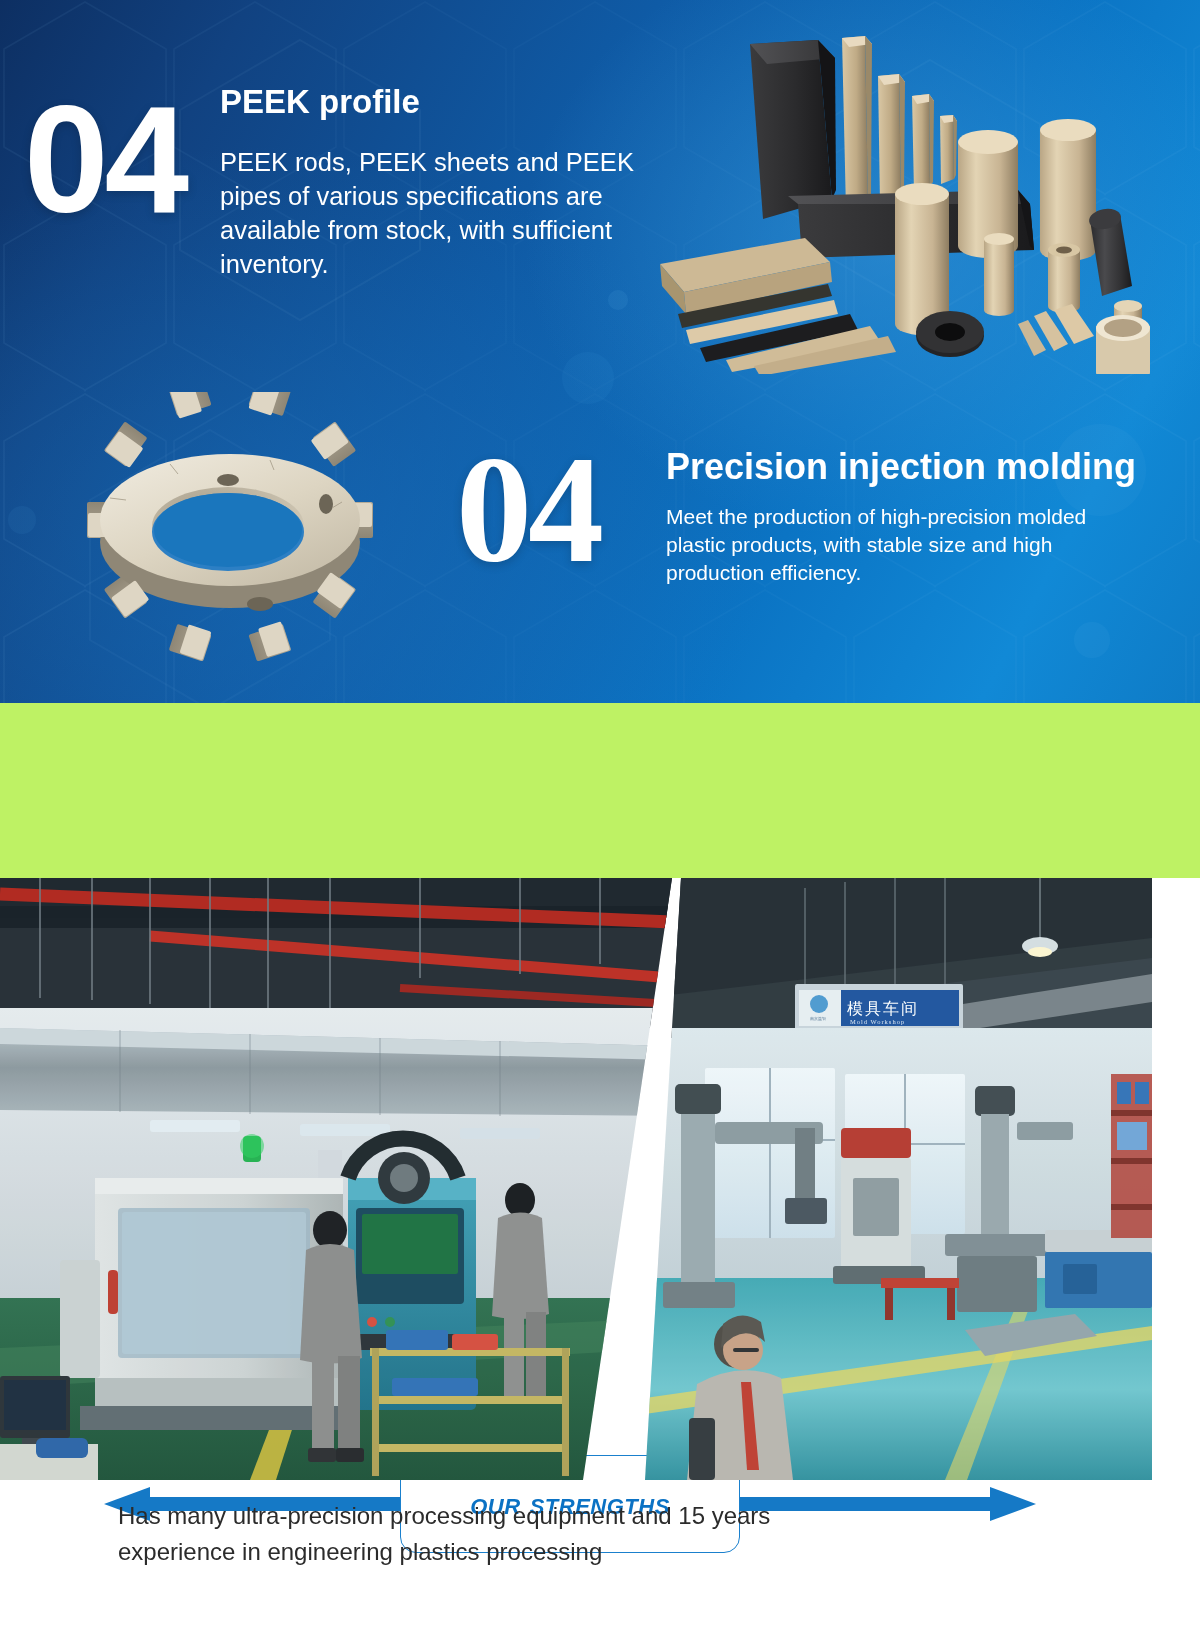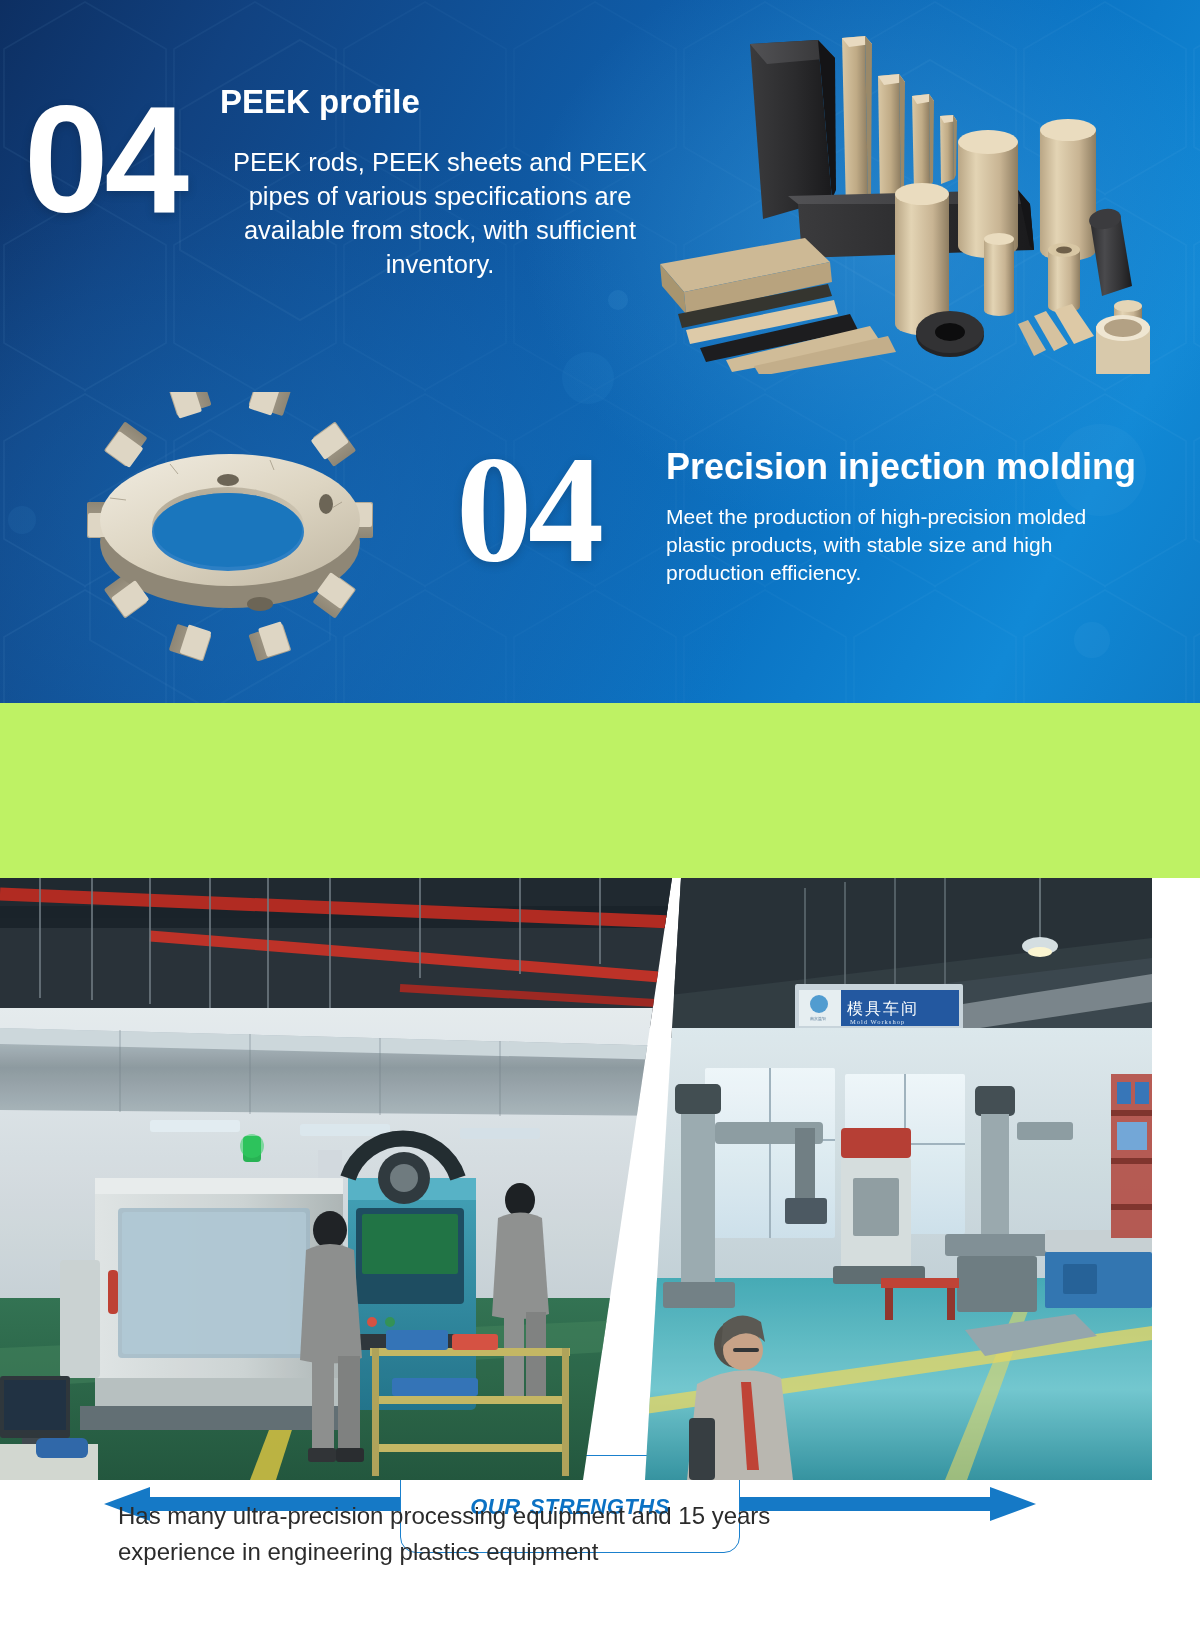--- a/index.html
+++ b/index.html
@@ -34,21 +34,21 @@
   .num-03 { left: 24px; top: 83px; font-size: 152px; }
   .num-04 { left: 456px; top: 434px; font-size: 152px; font-family: Liberation Serif, serif; }
 
   .blk-title {
     position:absolute; color:#fff; font-weight:700; white-space:nowrap;
   }
   .blk-body {
     position:absolute; color:#fff; font-weight:400; line-height:1.34;
   }
   .t03 { left: 220px; top: 83px; font-size: 33px; }
-  .b03 { left: 220px; top: 145px; font-size: 25.5px; width: 440px; text-align: center; }
+  .b03 { left: 220px; top: 145px; font-size: 25.5px; width: 440px; }
   .t04 { left: 666px; top: 446px; font-size: 36px; }
   .b04 { left: 666px; top: 503px; font-size: 21px; width: 430px; }
 
   
   .rods { position:absolute; left:620px; top:14px; width:570px; height:360px; }
   .gearimg { position:absolute; left:30px; top:392px; width:400px; height:272px; }
 
   
   .band { position:absolute; left:0; top:703px; width:1200px; height:175px; background:#bef264; }
   .arrow-wrap { position:absolute; left:0; top:781px; width:1200px; height:40px; }
@@ -620,16 +620,16 @@
           <rect x="44" y="540" width="26" height="62" rx="4" fill="#2f3438"></rect>
         </g>
 
         <rect x="0" y="0" width="507" height="602" fill="#bfe7f2" opacity="0.06"></rect>
       </svg>
     </div>
   </section>
 
   <div class="cap">
     <div>Has many ultra-precision processing equipment and 15 years</div>
-    <div>experience in engineering plastics equipment</div>
+    <div>experience in engineering plastics processing</div>
   </div>
 
 </div>
 
 </body></html>

